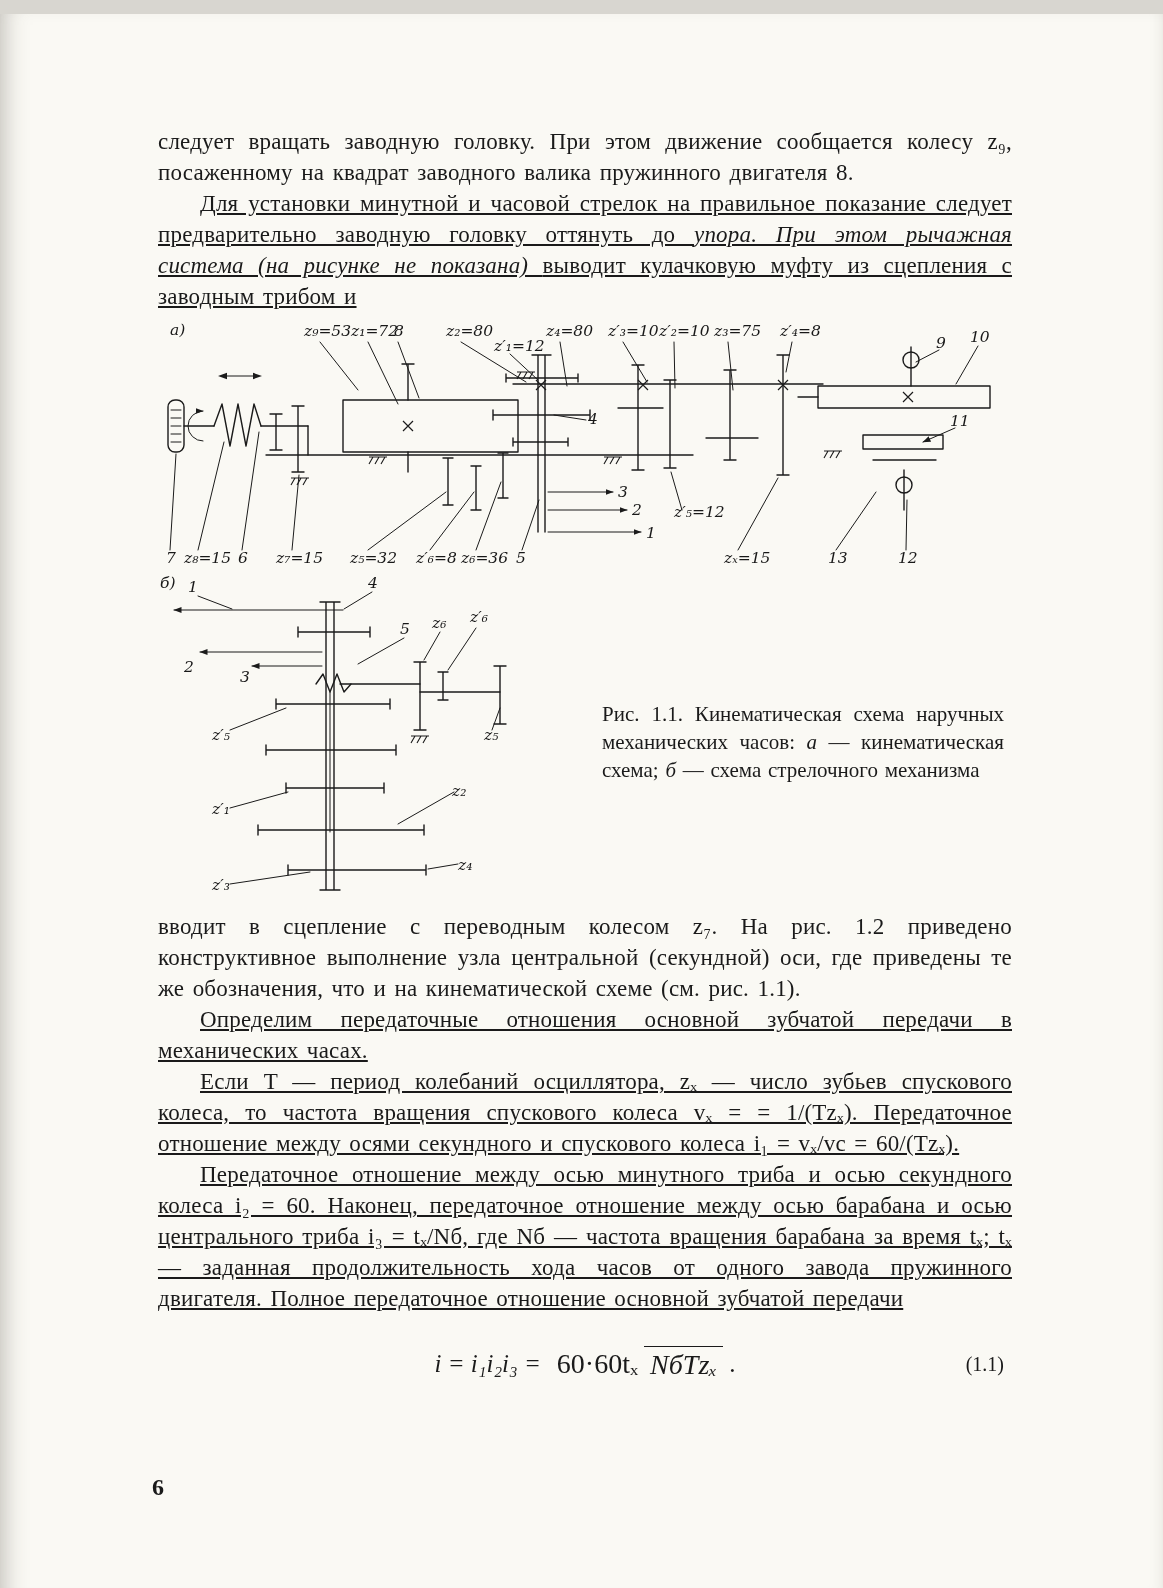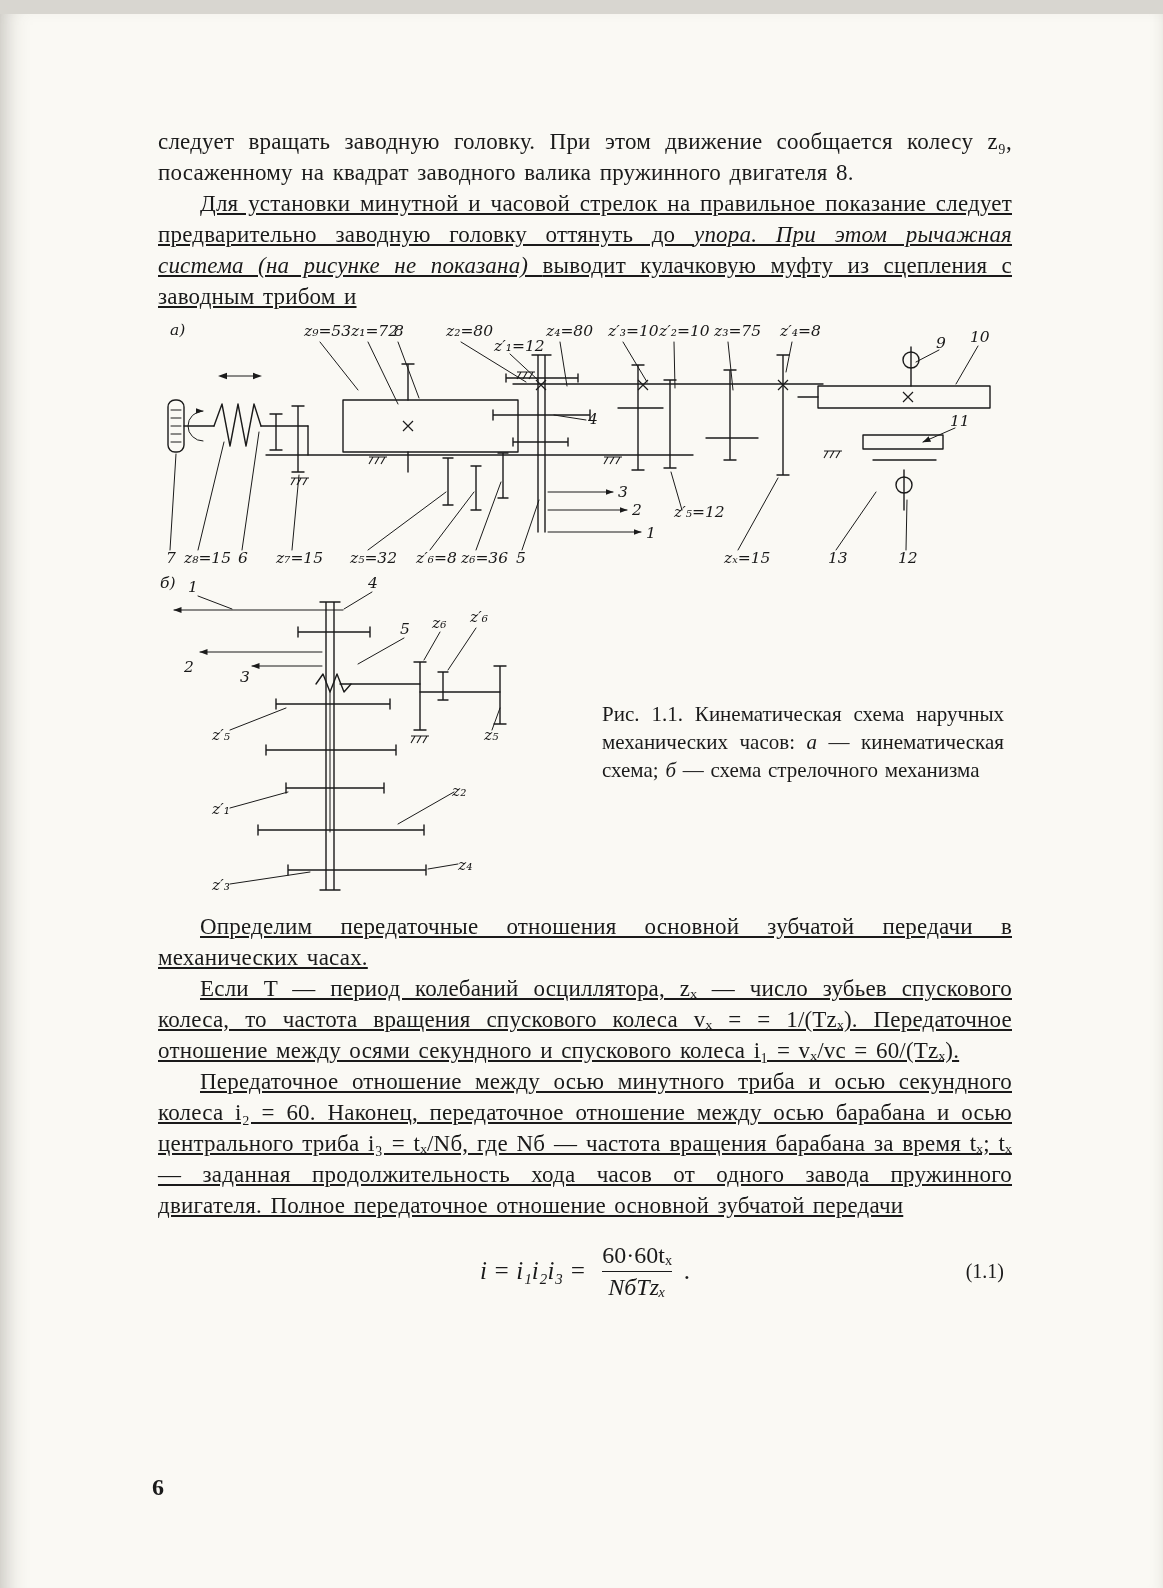--- a/index.html
+++ b/index.html
@@ -28,21 +28,21 @@
   .ln .fill{fill:#1b1b1b !important; stroke:none !important;}
   .fig-label{
     font-family:"DejaVu Serif","DejaVu Sans",serif; font-style:italic;
     font-size:15.5px; fill:#181818;
   }
   .formula-row{
     position:relative; margin-top:20px; display:flex; justify-content:center;
     align-items:center; font-size:25px; min-height:60px;
   }
   .f-lhs{font-style:italic; margin-right:10px;}
-  .frac{display:inline-flex; flex-direction:column; align-items:center; font-size:24px; line-height:1.18;}
+  .frac{display:inline-flex; flex-direction:row; align-items:center; font-size:28px; line-height:1.18;}
   .frac .num{padding:0 6px 1px;}
   .frac .den{border-top:1.6px solid #1a1a1a; padding:1px 6px 0; font-style:italic;}
   .f-period{margin-left:6px;}
   .f-eqnum{position:absolute; right:8px; top:50%; transform:translateY(-50%); font-size:20px;}
   .page-number{position:absolute; left:152px; top:1460px; font-size:24px; font-weight:bold;}
 </style>
 </head>
 <body>
 
 <div class="page">
@@ -261,20 +261,21 @@
             <text x="294" y="224" class="fig-label">z₂</text>
             <text x="54" y="242" class="fig-label">z′₁</text>
             <text x="300" y="298" class="fig-label">z₄</text>
             <text x="54" y="318" class="fig-label">z′₃</text>
           </svg>
 
         <div class="caption"><span>Рис. 1.1. Кинематическая схема наручных механических часов: </span><span class="ital">а</span><span> — кинематическая схема; </span><span class="ital">б</span><span> — схема стрелочного механизма</span></div>
       </div>
     </div>
 
+    <p class="body-text">вводит в сцепление с переводным колесом z₇. На рис. 1.2 приведено конструктивное выполнение узла центральной (секундной) оси, где приведены те же обозначения, что и на кинематической схеме (см. рис. 1.1).</p>
     <p class="body-text indent">Определим передаточные отношения основной зубчатой передачи в механических часах.</p>
     <p class="body-text indent">Если T — период колебаний осциллятора, zₓ — число зубьев спускового колеса, то частота вращения спускового колеса vₓ = = 1/(Tzₓ). Передаточное отношение между осями секундного и спускового колеса i₁ = vₓ/vс = 60/(Tzₓ).</p>
     <p class="body-text indent">Передаточное отношение между осью минутного триба и осью секундного колеса i₂ = 60. Наконец, передаточное отношение между осью барабана и осью центрального триба i₃ = tₓ/Nб, где Nб — частота вращения барабана за время tₓ; tₓ — заданная продолжительность хода часов от одного завода пружинного двигателя. Полное передаточное отношение основной зубчатой передачи</p>
 
     <div class="formula-row">
       <span class="f-lhs">i = i₁i₂i₃ =</span>
       <span class="frac">
         <span class="num">60·60tₓ</span>
         <span class="den">NбTzₓ</span>
       </span>

